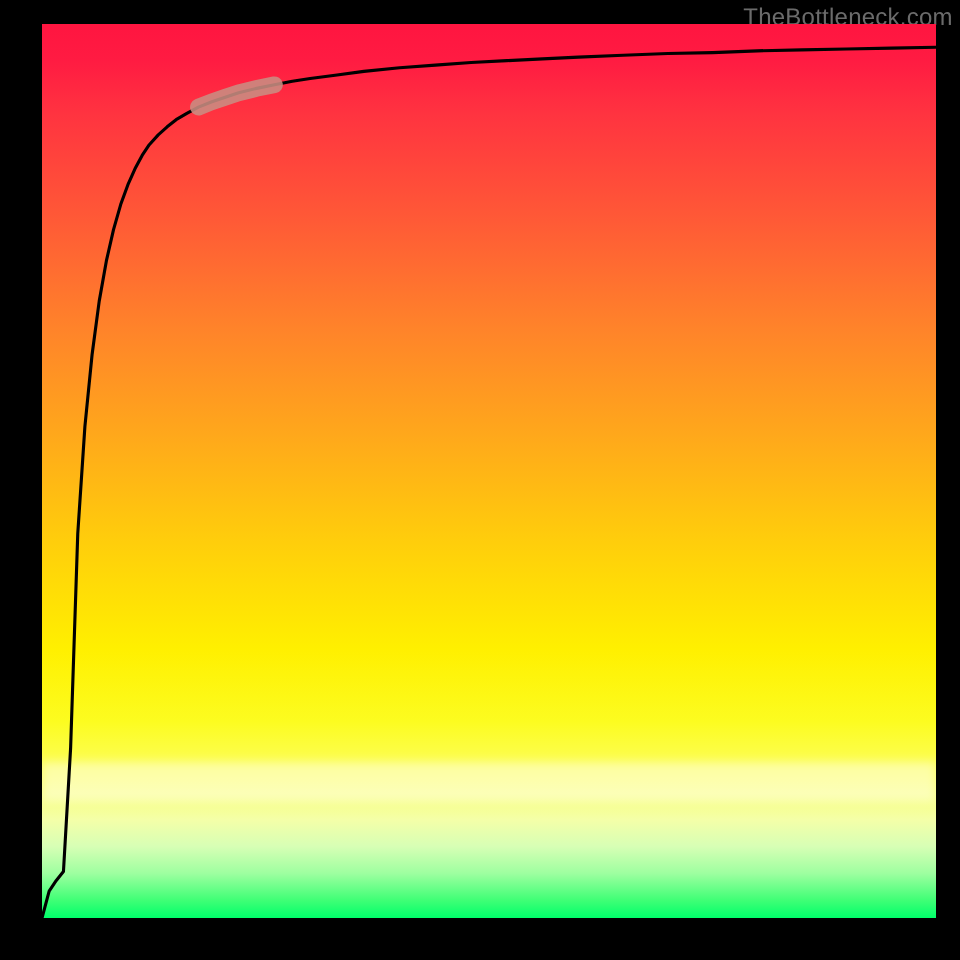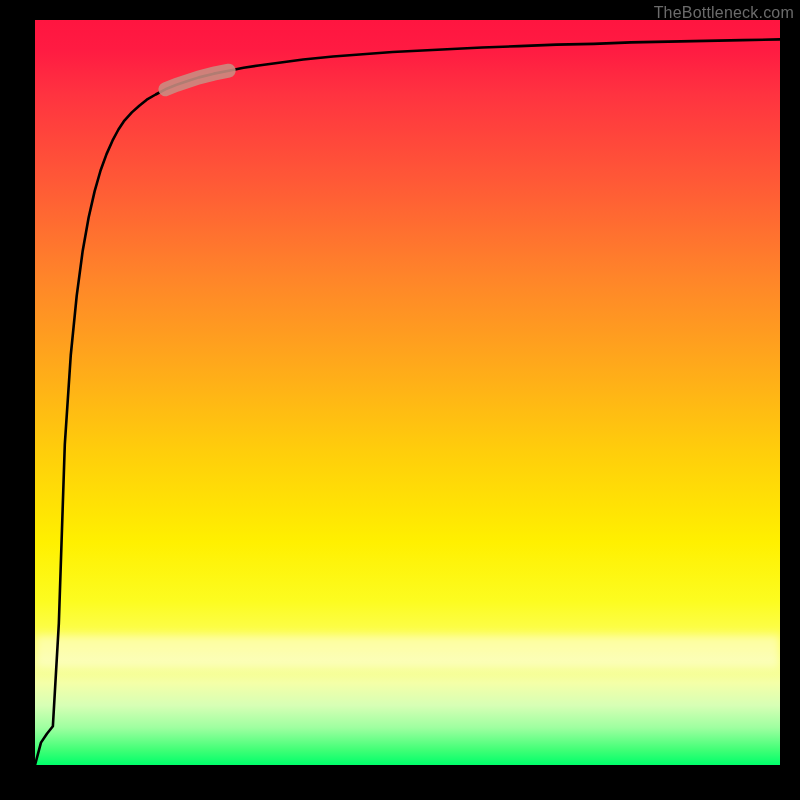--- a/index.html
+++ b/index.html
@@ -58,21 +58,21 @@
   }
   .svg-layer {
     position: absolute;
     left: 0; top: 0;
     width: 100%; height: 100%;
   }
   .watermark {
     position: absolute;
     top: 4px;
     right: 6px;
-    font-size: 16px;
+    font-size: 20px;
     font-weight: 500;
     color: #6b6b6b;
     letter-spacing: 0.2px;
   }
 </style>
 </head>
 <body>
 
 <div class="outer">
   <div class="watermark">TheBottleneck.com</div>

